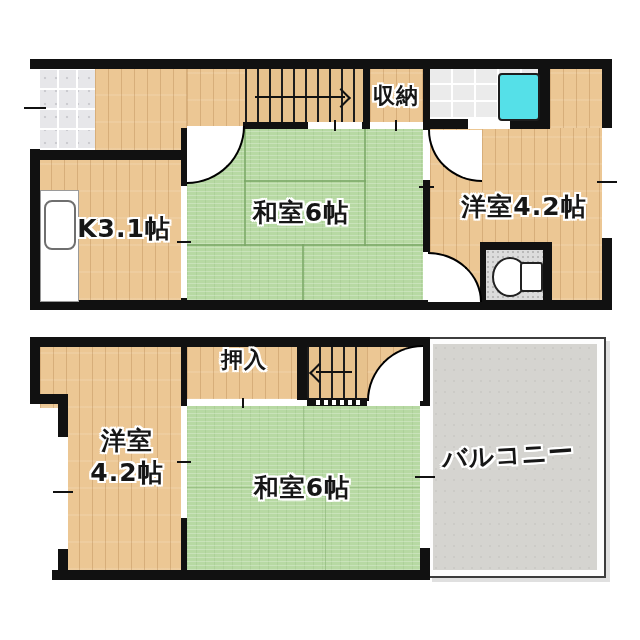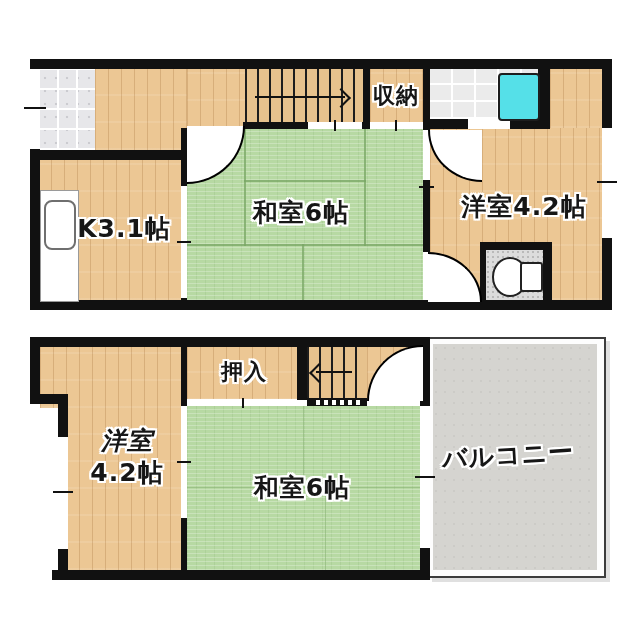--- a/index.html
+++ b/index.html
@@ -165,20 +165,20 @@
     <div class="tick" style="left:242px;top:398px;width:2px;height:10px;"></div>
     <div class="white" style="left:181px;top:406px;width:6px;height:112px;"></div>
     <div class="tick" style="left:177px;top:461px;width:14px;height:2px;"></div>
     <div class="dashes" style="left:312px;top:400px;width:50px;height:5px;"></div>
 
     <div class="door d-tl" style="left:367px;top:345px;width:54px;height:54px;"></div>
 
     <div class="arrow-shaft" style="left:316px;top:371px;width:36px;"></div>
     <div class="chev chev-l" style="left:312px;top:366px;"></div>
 
-    <div class="label lab23" style="left:244px;top:372px;">押入</div>
-    <div class="label lab25" style="left:127px;top:440px;font-style:italic;">洋室</div>
+    <div class="label lab23" style="left:244px;top:360px;">押入</div>
+    <div class="label lab25" style="left:127px;top:440px;">洋室</div>
     <div class="label lab25" style="left:127px;top:472px;">4.2帖</div>
     <div class="label lab25" style="left:302px;top:487px;">和室6帖</div>
     <div class="label lab25" style="left:508px;top:455px;transform:translate(-50%,-50%) rotate(-3.5deg);">バルコニー</div>
   </section>
 
 </div>
 
 </body></html>

